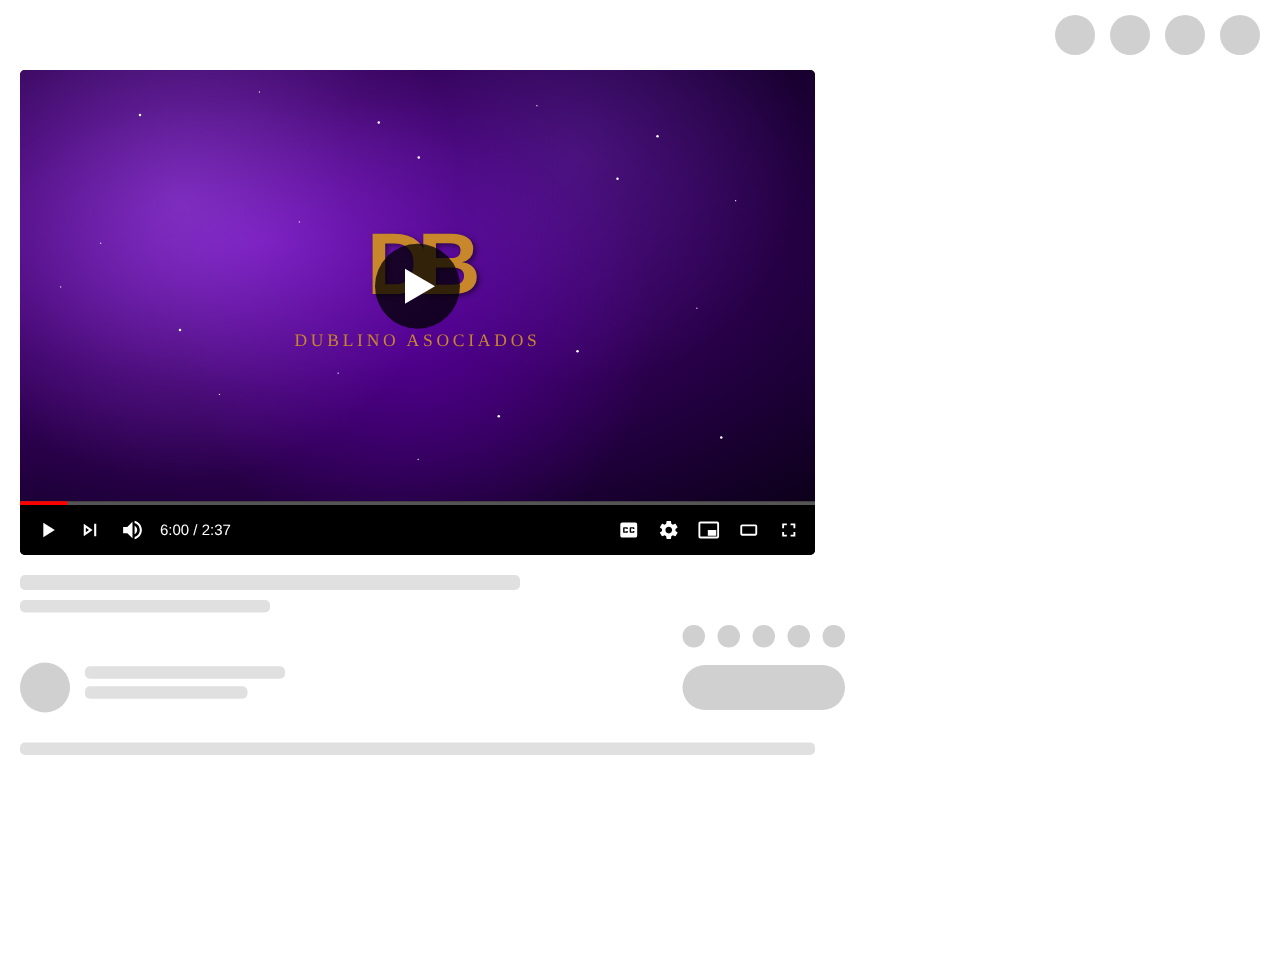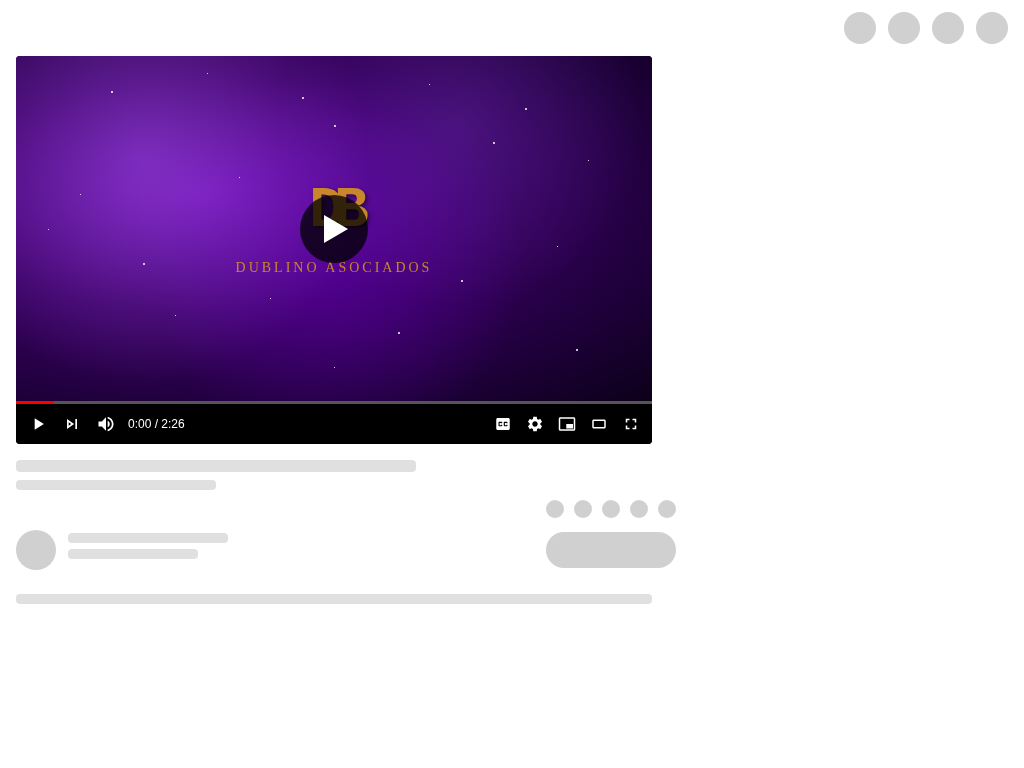--- a/index.html
+++ b/index.html
@@ -122,24 +122,24 @@
       background: white;
       border-radius: 50%;
     }
     
     .db-logo {
       position: relative;
       z-index: 2;
       text-align: center;
     }
     .db-logo-text {
-      font-size: 58px;
+      font-size: 70px;
       font-weight: 900;
       color: #c8872a;
-      font-family: Liberation Mono, monospace;
+      font-family: Liberation Sans, sans-serif;
       line-height: 1;
       text-shadow: 2px 2px 4px rgba(0,0,0,0.5);
       letter-spacing: -10px;
     }
     .db-company-name {
       color: #c8872a;
       font-size: 14px;
       font-family: Georgia, serif;
       letter-spacing: 3px;
       margin-top: 20px;
@@ -363,21 +363,21 @@
             <path d="M6 18l8.5-6L6 6v12zm2-8.14L11.03 12 8 14.14V9.86zM16 6h2v12h-2z"></path>
           </svg>
         </button>
 
         <button class="ctrl-btn">
           <svg viewBox="0 0 24 24">
             <path d="M3 9v6h4l5 5V4L7 9H3zm13.5 3c0-1.77-1.02-3.29-2.5-4.03v8.05c1.48-.73 2.5-2.25 2.5-4.02zM14 3.23v2.06c2.89.86 5 3.54 5 6.71s-2.11 5.85-5 6.71v2.06c4.01-.91 7-4.49 7-8.77s-2.99-7.86-7-8.77z"></path>
           </svg>
         </button>
 
-        <span class="time-display">0:00 / 2:26</span>
+        <span class="time-display">6:00 / 2:37</span>
 
         <div class="spacer"></div>
 
         <button class="ctrl-btn ctrl-btn-sm">
           <svg viewBox="0 0 24 24">
             <path d="M19 4H5C3.89 4 3 4.9 3 6v12c0 1.1.89 2 2 2h14c1.1 0 2-.9 2-2V6c0-1.1-.9-2-2-2zm-8 7H9.5v-.5h-2v3h2V13H11v1c0 .55-.45 1-1 1H7c-.55 0-1-.45-1-1v-4c0-.55.45-1 1-1h3c.55 0 1 .45 1 1v1zm7 0h-1.5v-.5h-2v3h2V13H18v1c0 .55-.45 1-1 1h-3c-.55 0-1-.45-1-1v-4c0-.55.45-1 1-1h3c.55 0 1 .45 1 1v1z"></path>
           </svg>
         </button>
 
         <button class="ctrl-btn ctrl-btn-sm">

